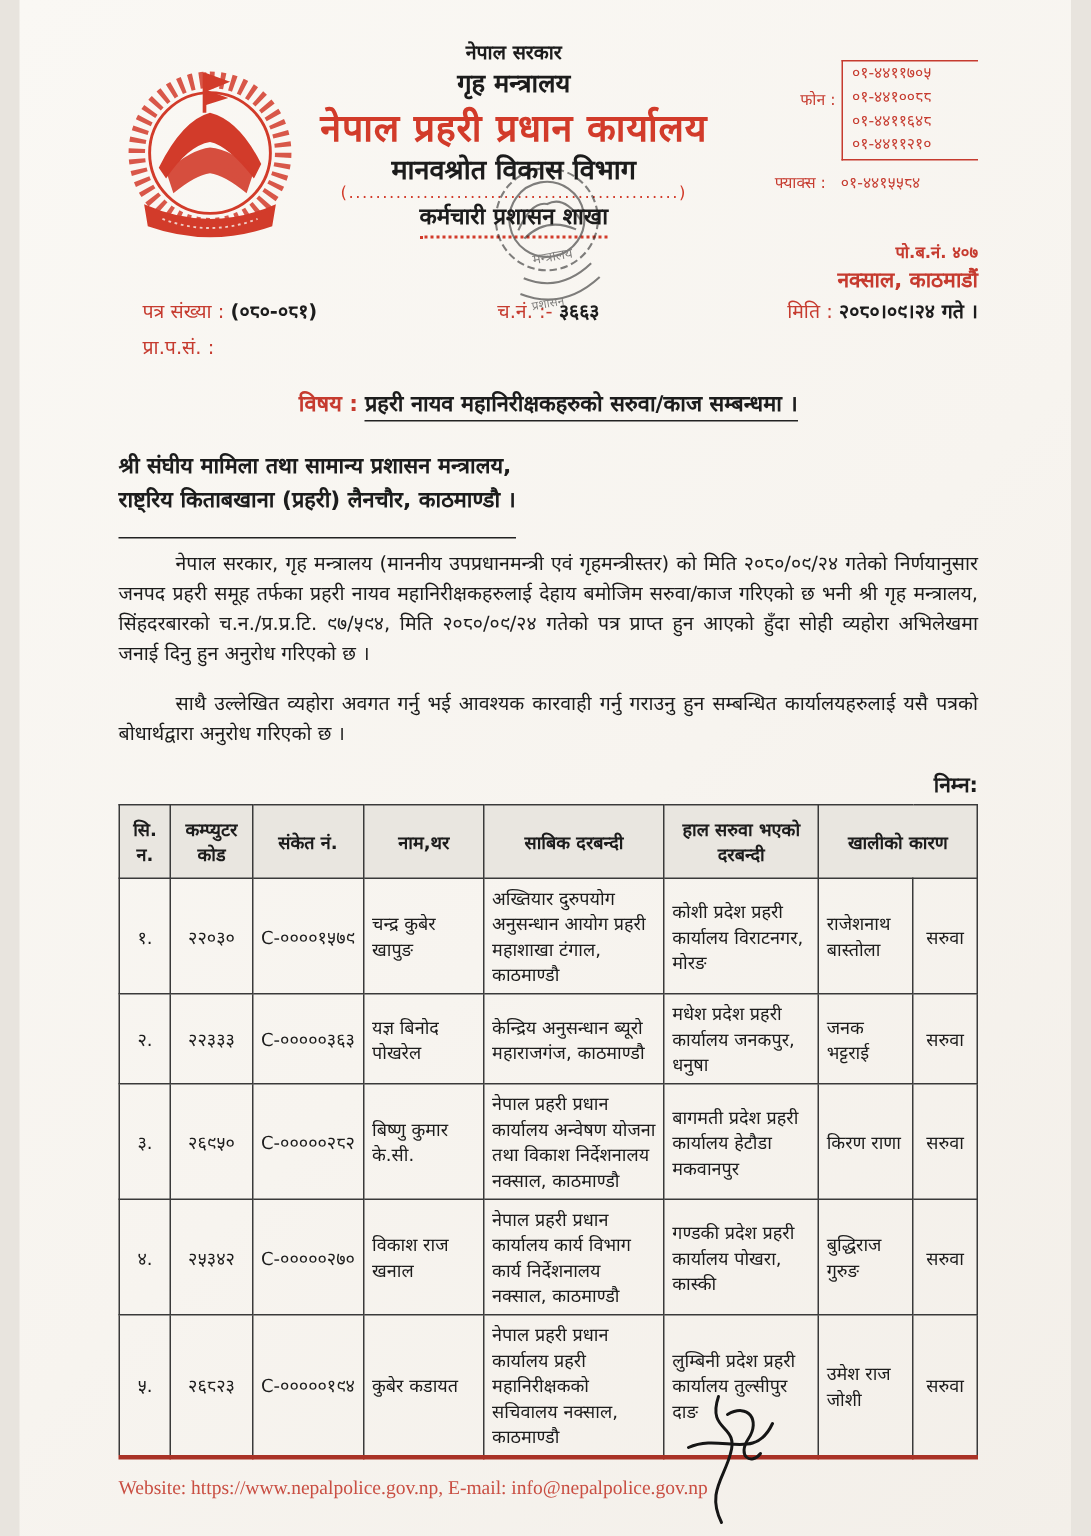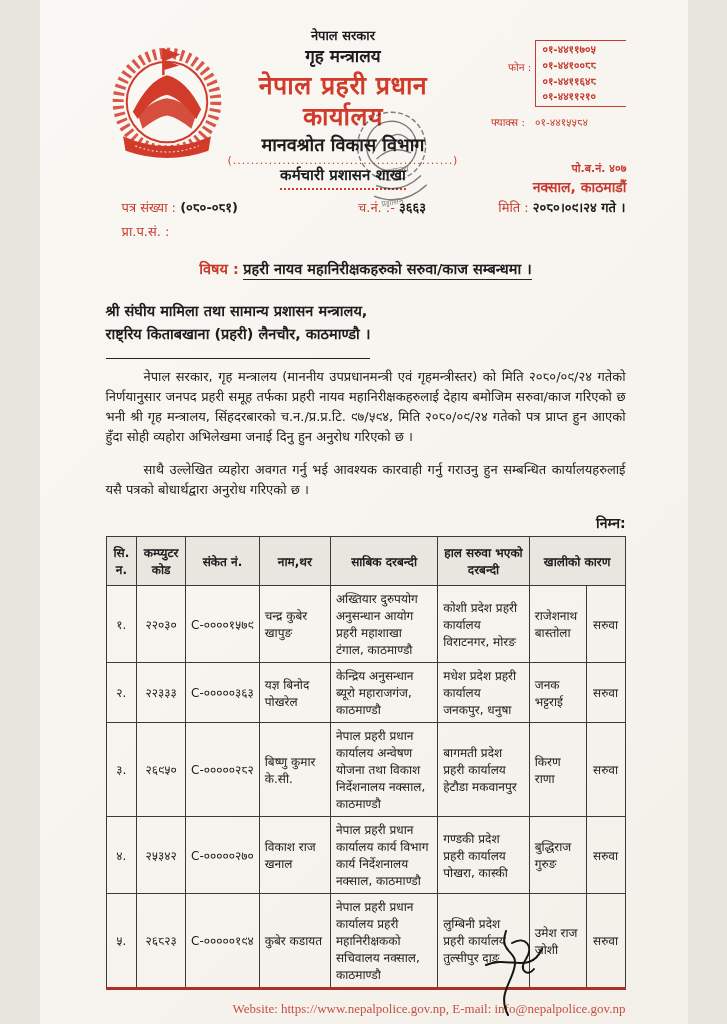--- a/index.html
+++ b/index.html
@@ -1,38 +1,38 @@
 <!DOCTYPE html>
 <html lang="ne"><head>
 <meta charset="utf-8">
 <style>
   html,body{margin:0;padding:0;background:#e8e4de;}
   .page{
-    position:relative;width:648px;height:1024px;margin:0 auto;
+    position:relative;width:701px;height:1024px;margin:0 auto;
     background:linear-gradient(135deg,#faf8f4 0%,#f7f4ef 55%,#f3efe9 100%);
     font-family:"DejaVu Sans","Liberation Sans",sans-serif;
     color:#1c1c1c;overflow:hidden;box-sizing:border-box;
     padding:26px 62px 0 66px;
   }
   .red{color:#c63b2f;}
   
   .letterhead{display:flex;align-items:flex-start;position:relative;}
   .emblem{width:122px;height:128px;flex:none;margin-top:12px;}
   .head-center{flex:1;text-align:center;line-height:1.25;padding-top:2px;}
   .h-gov{font-size:13px;font-weight:bold;}
   .h-ministry{font-size:17px;font-weight:bold;margin-top:2px;}
   .h-office{font-size:25px;font-weight:bold;color:#d23b2a;margin-top:2px;letter-spacing:.5px;}
   .h-dept{font-size:18px;font-weight:bold;margin-top:2px;}
   .h-dotted{font-size:11px;color:#d23b2a;letter-spacing:1px;line-height:.8;}
   .h-section{font-size:15px;font-weight:bold;display:inline-block;border-bottom:2px dotted #d23b2a;padding-bottom:3px;margin-top:1px;}
   .head-right{flex:none;width:168px;font-size:10.5px;color:#c63b2f;padding-top:14px;line-height:1.5;}
   .phone-row{display:flex;justify-content:flex-end;gap:4px;}
   .phone-label{padding-top:20px;}
   .phone-bracket{border-left:1.5px solid #c63b2f;border-top:1.5px solid #c63b2f;border-bottom:1.5px solid #c63b2f;padding:1px 0 1px 6px;width:84px;}
-  .phone-bracket div{white-space:nowrap;font-weight:bold;}
+  .phone-bracket div{white-space:nowrap;}
   .fax-row{display:flex;justify-content:center;gap:10px;margin-top:8px;padding-right:6px;}
   .pobox{ text-align:right;margin-top:30px;font-weight:bold;font-size:11px;}
   .addr{ text-align:right;font-weight:bold;font-size:14px;}
   
   .stamp{position:absolute;left:238px;top:78px;width:100px;height:112px;opacity:.55;transform:rotate(-10deg);}
   .signature{position:absolute;left:428px;top:925px;width:90px;height:95px;}
   
   .meta{font-size:13px;}
   .meta-row{display:flex;align-items:baseline;}
   .meta-l{margin-left:16px;}
@@ -48,21 +48,21 @@
   .addressee{margin-top:22px;font-size:14.5px;font-weight:bold;line-height:1.6;}
   .addressee .underl{display:inline-block;border-bottom:1.6px solid #222;padding-bottom:11px;}
   .para{font-size:13px;line-height:1.55;text-align:justify;margin-top:8px;text-indent:38px;}
   .nimna{ text-align:right;font-weight:bold;font-size:14px;margin-top:10px;}
   
   table.mv{width:100%;border-collapse:collapse;margin-top:4px;border:1.5px solid #3a3a3a;border-bottom:3.5px solid #a93226;}
   table.mv th,table.mv td{border:1px solid #3a3a3a;font-size:12px;padding:4px 5px;vertical-align:middle;}
   table.mv th{background:#e9e6e0;font-weight:bold;text-align:center;padding:7px 3px;}
   td.c{text-align:center;}
   
-  .footer{ text-align:right;color:#c94f43;font-family:"Liberation Serif","DejaVu Serif",serif;font-size:13px;margin-top:10px;line-height:1.45;}
+  .footer{ text-align:left;color:#c94f43;font-family:"Liberation Serif","DejaVu Serif",serif;font-size:13px;margin-top:10px;line-height:1.45;}
 </style>
 </head>
 <body>
 
 <div class="page">
 
   <div class="letterhead">
     <svg class="emblem" viewBox="0 0 100 104">
       <g fill="none" stroke="#d23b2a">
         <circle cx="50" cy="52" r="40" stroke-width="9" stroke-dasharray="2.5 3.2" opacity=".85"></circle>

